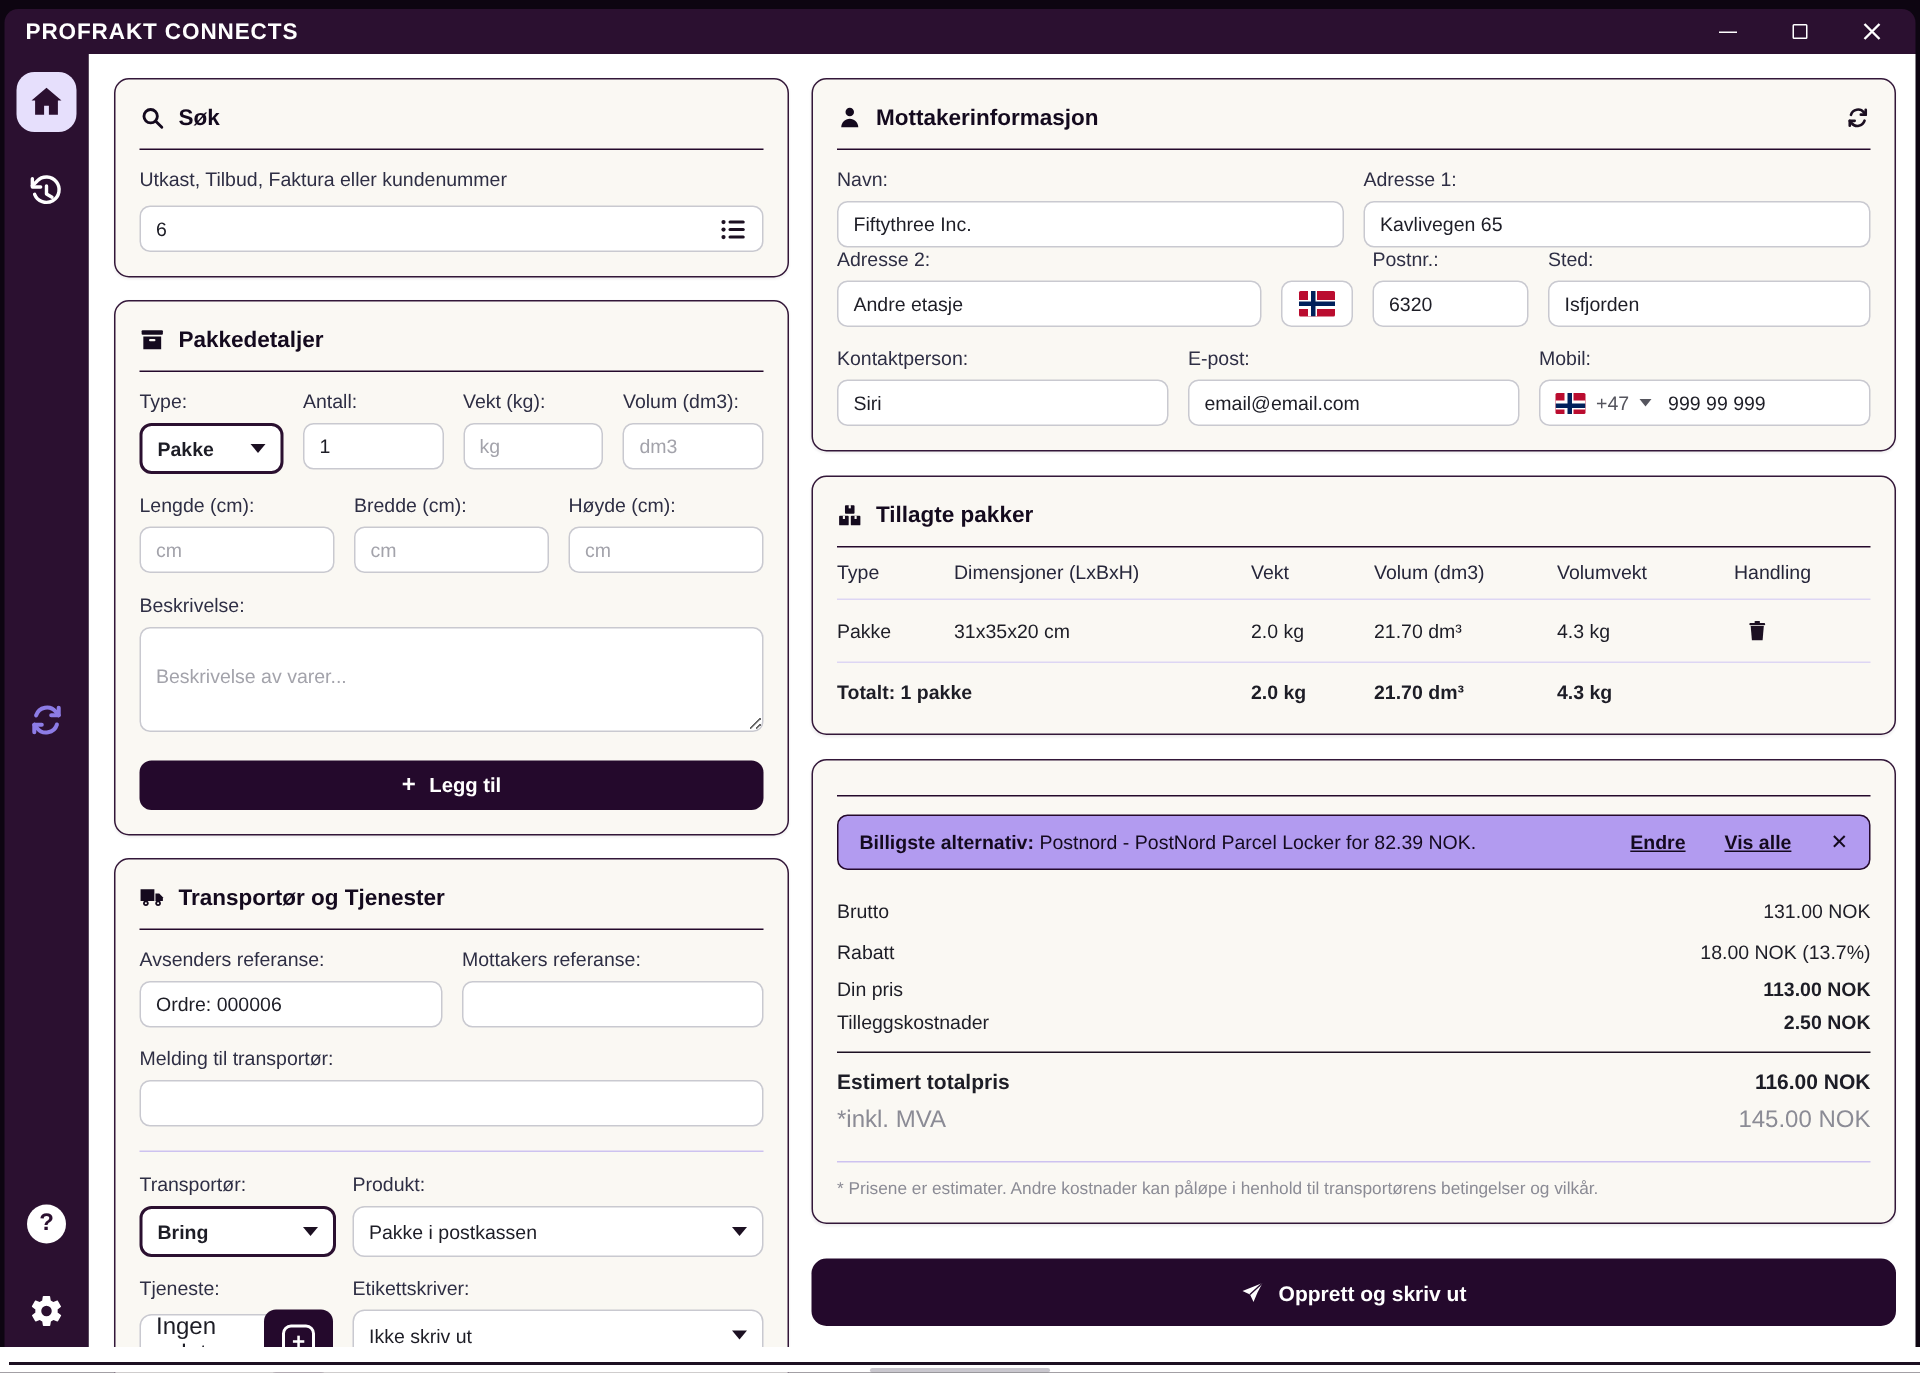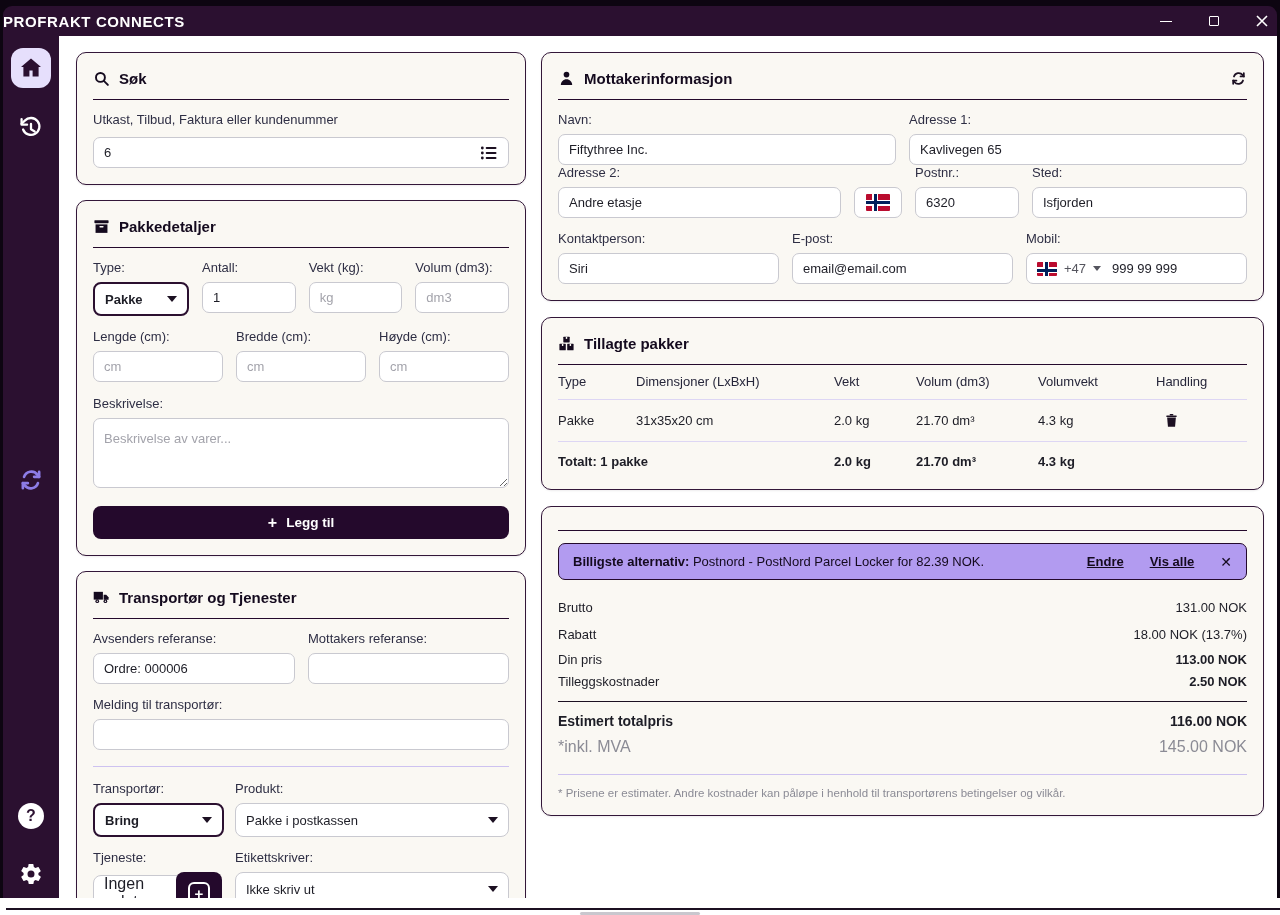--- a/index.html
+++ b/index.html
@@ -15,21 +15,21 @@
     --txt:#1d1d26;
     --label:#2e2e44;
     --muted:#8b8b95;
     --input-border:#c9c9d0;
   }
   *{box-sizing:border-box;margin:0;padding:0;}
   html,body{width:1280px;height:915px;overflow:hidden;}
   body{font-family:"Liberation Sans","DejaVu Sans",sans-serif;background:var(--frame-black);color:var(--txt);}
   .frame{width:1280px;height:915px;padding:6px 3px 0 3px;display:flex;flex-direction:column;}
   
-  .titlebar{height:30px;background:var(--primary);border-radius:9px 9px 0 0;display:flex;align-items:center;padding:0 0;flex:0 0 auto;}
+  .titlebar{height:30px;background:var(--primary);border-radius:9px 9px 0 0;display:flex;align-items:center;padding:0 14px;flex:0 0 auto;}
   .app-title{color:#fff;font-weight:bold;font-size:15px;letter-spacing:.6px;}
   .win-controls{margin-left:auto;display:flex;align-items:center;gap:34px;padding-right:8px;}
   .wc{width:14px;height:14px;display:flex;align-items:center;justify-content:center;cursor:pointer;}
   .wc-min i{display:block;width:12px;height:0;border-bottom:1.6px solid #fff;}
   .wc-max i{display:block;width:10px;height:10px;border:1.4px solid #fff;border-radius:1px;}
   .wc-close svg{width:12px;height:12px;stroke:#fff;stroke-width:1.6;}
   
   .body-row{display:flex;flex:1 1 auto;min-height:0;}
   .sidebar{width:56px;background:var(--primary);position:relative;flex:0 0 auto;}
   .side-btn{position:absolute;left:50%;transform:translateX(-50%);display:flex;align-items:center;justify-content:center;cursor:pointer;}
@@ -46,21 +46,21 @@
   .col-left{width:450px;flex:0 0 auto;display:flex;flex-direction:column;gap:15px;}
   .col-right{flex:1 1 auto;display:flex;flex-direction:column;gap:16px;}
   
   .card{background:var(--card-bg);border:1px solid var(--card-border);border-radius:10px;padding:13px 16px 16px 16px;box-shadow:0 1px 2px rgba(20,5,30,.08);}
   .card-head{display:flex;align-items:center;gap:9px;font-weight:bold;font-size:15px;color:#140a1e;padding:4px 0 2px 0;}
   .card-head svg{width:17px;height:17px;flex:0 0 auto;}
   .card-head .spacer{flex:1;}
   .head-rule{border:none;border-top:1.2px solid var(--primary-deep);margin:10px 0 12px 0;}
   label,.lbl{display:block;font-size:13px;color:var(--label);margin-bottom:7px;}
   input,textarea{font-family:inherit;font-size:13px;color:var(--txt);background:#fff;border:1px solid var(--input-border);border-radius:7px;height:31px;padding:0 10px;width:100%;outline:none;}
-  textarea{height:70px;padding:12px 10px;resize:both;}
+  textarea{height:70px;padding:24px 10px;resize:both;}
   input::placeholder,textarea::placeholder{color:#a3a3ab;}
   .select{background:#fff;border:1px solid var(--input-border);border-radius:7px;height:31px;display:flex;align-items:center;padding:0 10px;font-size:13px;cursor:pointer;}
   .select .caret{margin-left:auto;width:0;height:0;border-left:5px solid transparent;border-right:5px solid transparent;border-top:6px solid #1c1022;}
   .select.strong{border:2px solid var(--primary);border-radius:8px;height:34px;font-weight:bold;}
   .btn-dark{background:var(--primary-deep);color:#fff;border:none;border-radius:8px;font-family:inherit;font-weight:bold;font-size:13.5px;display:flex;align-items:center;justify-content:center;gap:9px;cursor:pointer;width:100%;}
   
   .search-wrap{position:relative;}
   .search-wrap input{padding-right:40px;}
   .list-icon{position:absolute;right:10px;top:50%;transform:translateY(-50%);width:20px;height:20px;color:#1c1022;cursor:pointer;}
   
@@ -473,20 +473,27 @@
               <span>116.00 NOK</span>
           </div>
           <div class="vat-row">
             <span>*inkl. MVA</span>
               <span>145.00 NOK</span>
           </div>
           <hr class="foot-rule">
           <p class="footnote">* Prisene er estimater. Andre kostnader kan påløpe i henhold til transportørens betingelser og vilkår.</p>
         </section>
 
+        <button class="btn-dark submit-btn">
+          <svg viewBox="0 0 24 24" fill="currentColor">
+            <path d="M22 2L2 10l7.5 3.5L13 21l4-9.5z"></path>
+              <path d="M22 2L9.5 13.5" stroke="#24092c" stroke-width="1.4"></path>
+          </svg>
+          <span>Opprett og skriv ut</span>
+        </button>
       </div>
     </main>
   </div>
 
   <div class="bottom-strip">
     <div class="bottom-line"></div>
     <div class="bottom-smudge"></div>
   </div>
 </div>
 

